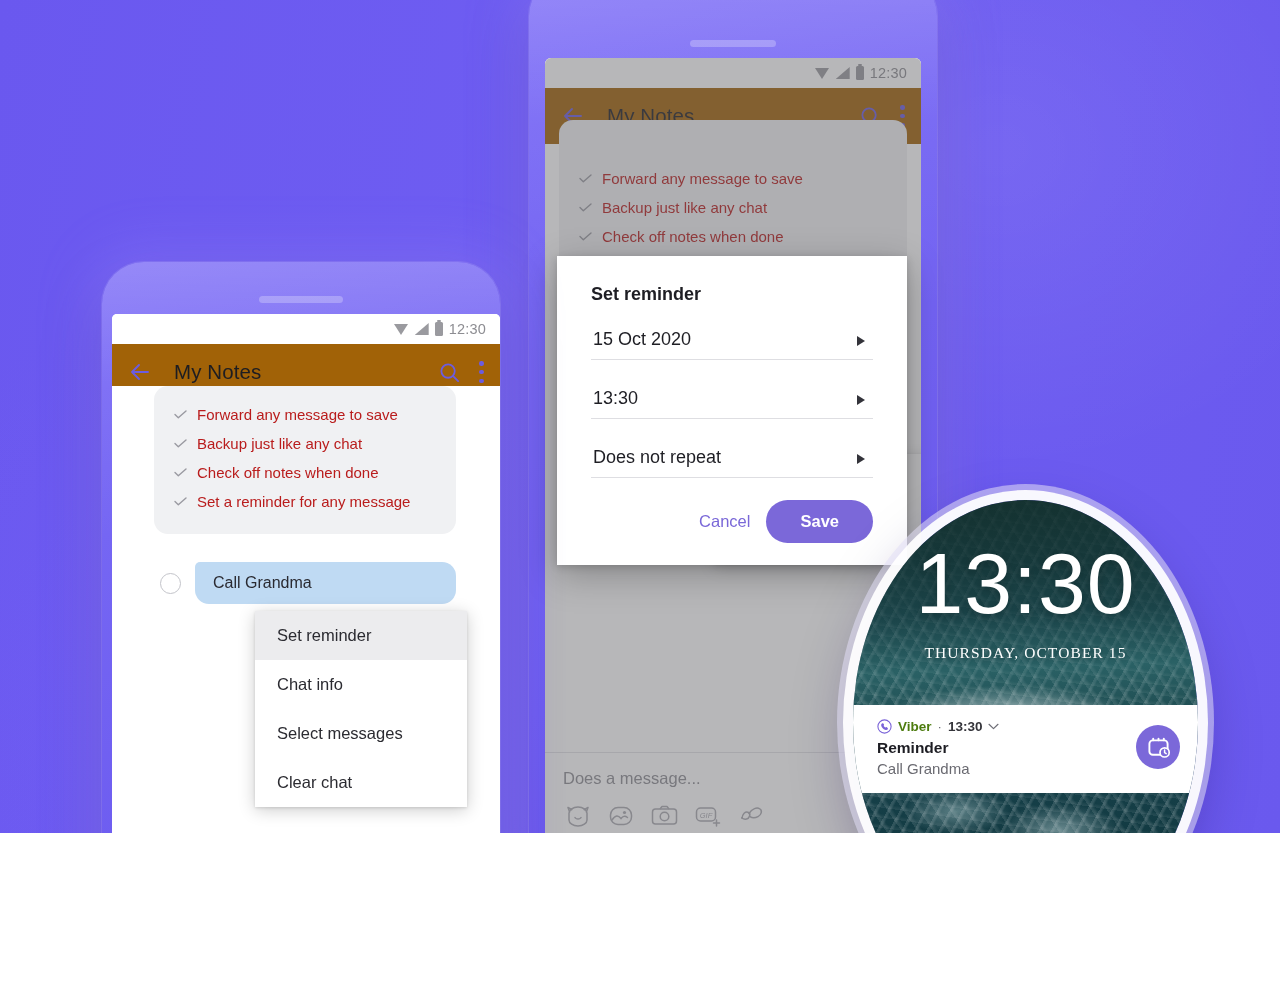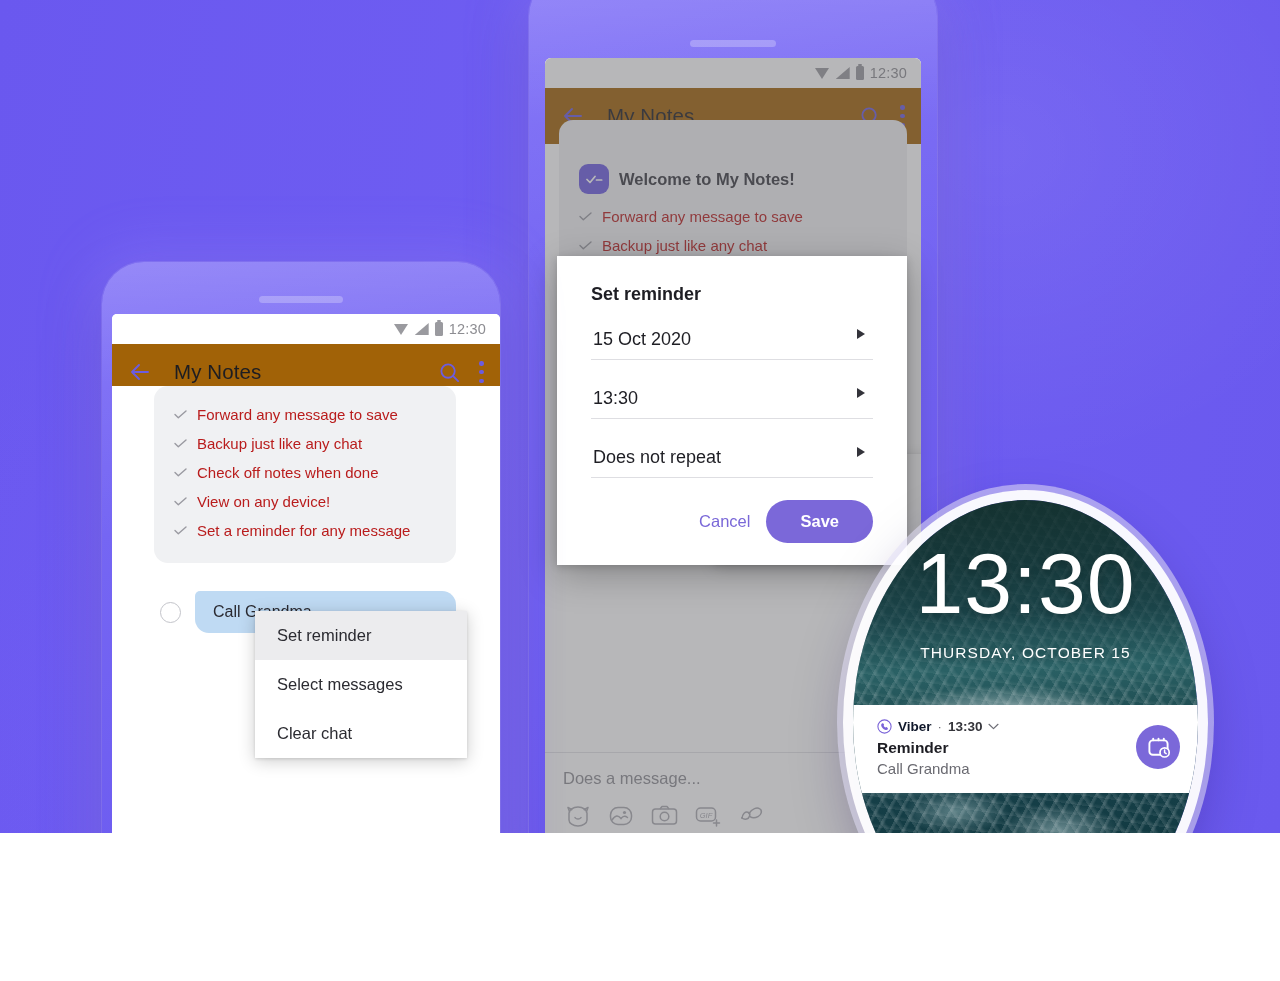--- a/index.html
+++ b/index.html
@@ -149,21 +149,21 @@
 
   
   .dialog {
     position: absolute;
     background: #ffffff;
     box-shadow: 0 10px 34px rgba(0,0,0,0.26), 0 2px 8px rgba(0,0,0,0.16);
     padding: 28px 34px 22px 34px;
   }
   .dlg-title { font-size: 18px; font-weight: bold; color: #1e1e24; margin-bottom: 18px; }
   .dlg-row {
-    display: flex; align-items: flex-start; justify-content: space-between;
+    display: flex; align-items: flex-end; justify-content: space-between;
     border-bottom: 1px solid #dedee2;
     padding: 6px 8px 9px 2px;
     margin-bottom: 22px;
   }
   .dlg-val { font-size: 18px; color: #1e1e24; }
   .caret { width: 0; height: 0; border-left: 8px solid #33333a; border-top: 5.5px solid transparent; border-bottom: 5.5px solid transparent; margin-bottom: 4px; }
   .dlg-actions { display: flex; align-items: center; justify-content: flex-end; margin-top: 6px; }
   .btn-text { font-size: 16.5px; color: #7a68d8; padding: 10px 16px; }
   .btn-filled {
     font-size: 16.5px; color: #ffffff; background: #7b68d9;
@@ -202,31 +202,31 @@
       repeating-linear-gradient(56deg, rgba(255,255,255,0.10) 0px, rgba(255,255,255,0.10) 2px, rgba(255,255,255,0) 5px, rgba(255,255,255,0) 13px),
       repeating-linear-gradient(8deg, rgba(255,255,255,0.07) 0px, rgba(255,255,255,0.07) 1px, rgba(255,255,255,0) 4px, rgba(255,255,255,0) 10px);
     mask-image: linear-gradient(180deg, rgba(0,0,0,0.12) 0%, rgba(0,0,0,0.30) 24%, rgba(0,0,0,1) 48%, rgba(0,0,0,0.95) 78%, rgba(0,0,0,0.85) 100%);
     -webkit-mask-image: linear-gradient(180deg, rgba(0,0,0,0.12) 0%, rgba(0,0,0,0.30) 24%, rgba(0,0,0,1) 48%, rgba(0,0,0,0.95) 78%, rgba(0,0,0,0.85) 100%);
   }
   .lock-clock {
     position: absolute; left: 0; right: 0; top: 40px;
     text-align: center; color: #ffffff;
   }
   .lock-time { font-size: 86px; font-weight: 300; letter-spacing: 1px; line-height: 1; text-shadow: 0 2px 10px rgba(0,0,0,0.22); }
-  .lock-date { font-size: 15.5px; letter-spacing: 1.1px; margin-top: 18px; text-shadow: 0 1px 6px rgba(0,0,0,0.3); }
+  .lock-date { font-size: 15.5px; letter-spacing: 1.1px; margin-top: 18px; text-shadow: 0 1px 6px rgba(0,0,0,0.3); font-family: Liberation Serif, serif; }
 
   .notif {
     position: absolute; left: 0; right: 0;
     background: #ffffff;
     padding: 14px 18px 16px 24px;
     display: flex; align-items: flex-start;
   }
   .notif-main { flex: 1; }
   .notif-head { display: flex; align-items: center; gap: 6px; margin-bottom: 5px; }
-  .notif-app { font-size: 13.5px; color: #0f172a; font-weight: bold; }
+  .notif-app { font-size: 13.5px; color: #4d7c0f; font-weight: bold; }
   .notif-dot { font-size: 13px; color: #6b6b72; }
   .notif-time { font-size: 13.5px; color: #34343a; font-weight: bold; }
   .notif-title { font-size: 15.5px; color: #1d1d23; font-weight: bold; margin-bottom: 3px; }
   .notif-body { font-size: 15px; color: #6a6a71; }
   .notif-icon {
     width: 44px; height: 44px; border-radius: 50%;
     background: #7b68d9; flex: none;
     display: flex; align-items: center; justify-content: center;
     margin-top: 6px;
   }
@@ -261,29 +261,20 @@
         </svg>
         <span class="ic-dots">
             <i></i>
             <i></i>
             <i></i>
           </span>
       </div>
 
       <div class="chatbody" style="height:694px; padding:10px 14px 0 14px;">
         <div class="note-card" style="margin-top:-34px; padding-top:44px;">
-          <div class="note-head">
-            <span class="note-avatar">
-              <svg width="17" height="11" viewBox="0 0 17 11">
-                  <path d="M1 5.5l3 3 5-6" fill="none" stroke="#fff" stroke-width="1.7" stroke-linecap="round" stroke-linejoin="round"></path>
-                  <path d="M10.5 6h5.2" stroke="#fff" stroke-width="1.7" stroke-linecap="round"></path>
-                </svg>
-            </span>
-            <span class="note-head-txt">Welcome to My Notes!</span>
-          </div>
           <div class="note-line">
             <svg class="chk" viewBox="0 0 13 9">
                 <path d="M1 4.6l3.3 3.2L12 1" fill="none" stroke="#9a9aa1" stroke-width="1.4" stroke-linecap="round" stroke-linejoin="round"></path>
               </svg>
             <span>Forward any message to save</span>
           </div>
           <div class="note-line">
             <svg class="chk" viewBox="0 0 13 9">
                 <path d="M1 4.6l3.3 3.2L12 1" fill="none" stroke="#9a9aa1" stroke-width="1.4" stroke-linecap="round" stroke-linejoin="round"></path>
               </svg>
@@ -405,40 +396,35 @@
           <div class="note-line">
             <svg class="chk" viewBox="0 0 13 9">
                 <path d="M1 4.6l3.3 3.2L12 1" fill="none" stroke="#9a9aa1" stroke-width="1.4" stroke-linecap="round" stroke-linejoin="round"></path>
               </svg>
             <span>Check off notes when done</span>
           </div>
           <div class="note-line">
             <svg class="chk" viewBox="0 0 13 9">
                 <path d="M1 4.6l3.3 3.2L12 1" fill="none" stroke="#9a9aa1" stroke-width="1.4" stroke-linecap="round" stroke-linejoin="round"></path>
               </svg>
-            <span>View on any device!</span>
-          </div>
-          <div class="note-line">
-            <svg class="chk" viewBox="0 0 13 9">
-                <path d="M1 4.6l3.3 3.2L12 1" fill="none" stroke="#9a9aa1" stroke-width="1.4" stroke-linecap="round" stroke-linejoin="round"></path>
-              </svg>
             <span>Set a reminder for any message</span>
           </div>
         </div>
 
         <div class="msg-row">
           <span class="radio"></span>
           <span class="bubble" style="flex:1;">Call Grandma</span>
         </div>
       </div>
     </div>
   </div>
 
   <div class="popup" style="left:255px; top:611px; width:212px; padding:0;">
     <div class="popup-item hl">Set reminder</div>
+    <div class="popup-item">Chat info</div>
     <div class="popup-item">Select messages</div>
     <div class="popup-item">Clear chat</div>
   </div>
 
   <div class="lockcircle" style="left:853px; top:500px; width:345px; height:445px;">
     <div class="ocean"></div>
     <div class="foam"></div>
 
     <div class="lock-clock">
       <div class="lock-time">13:30</div>

